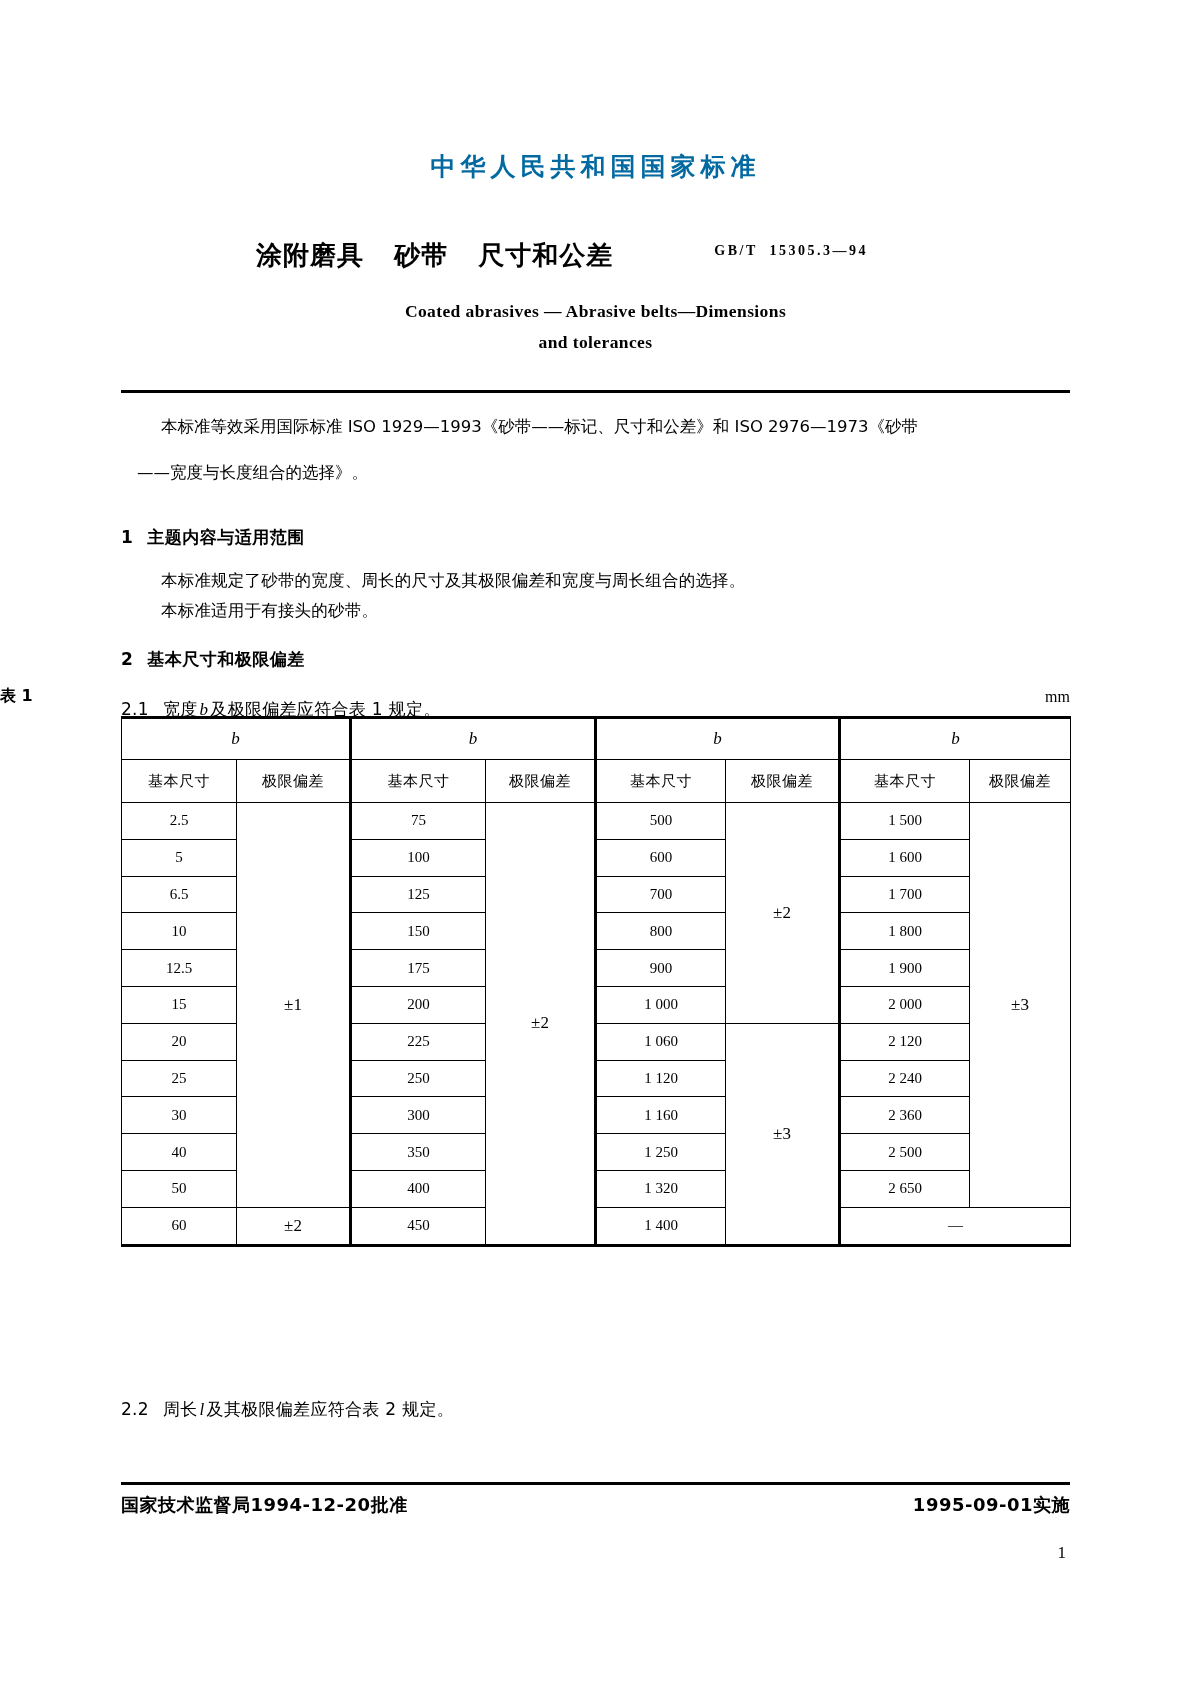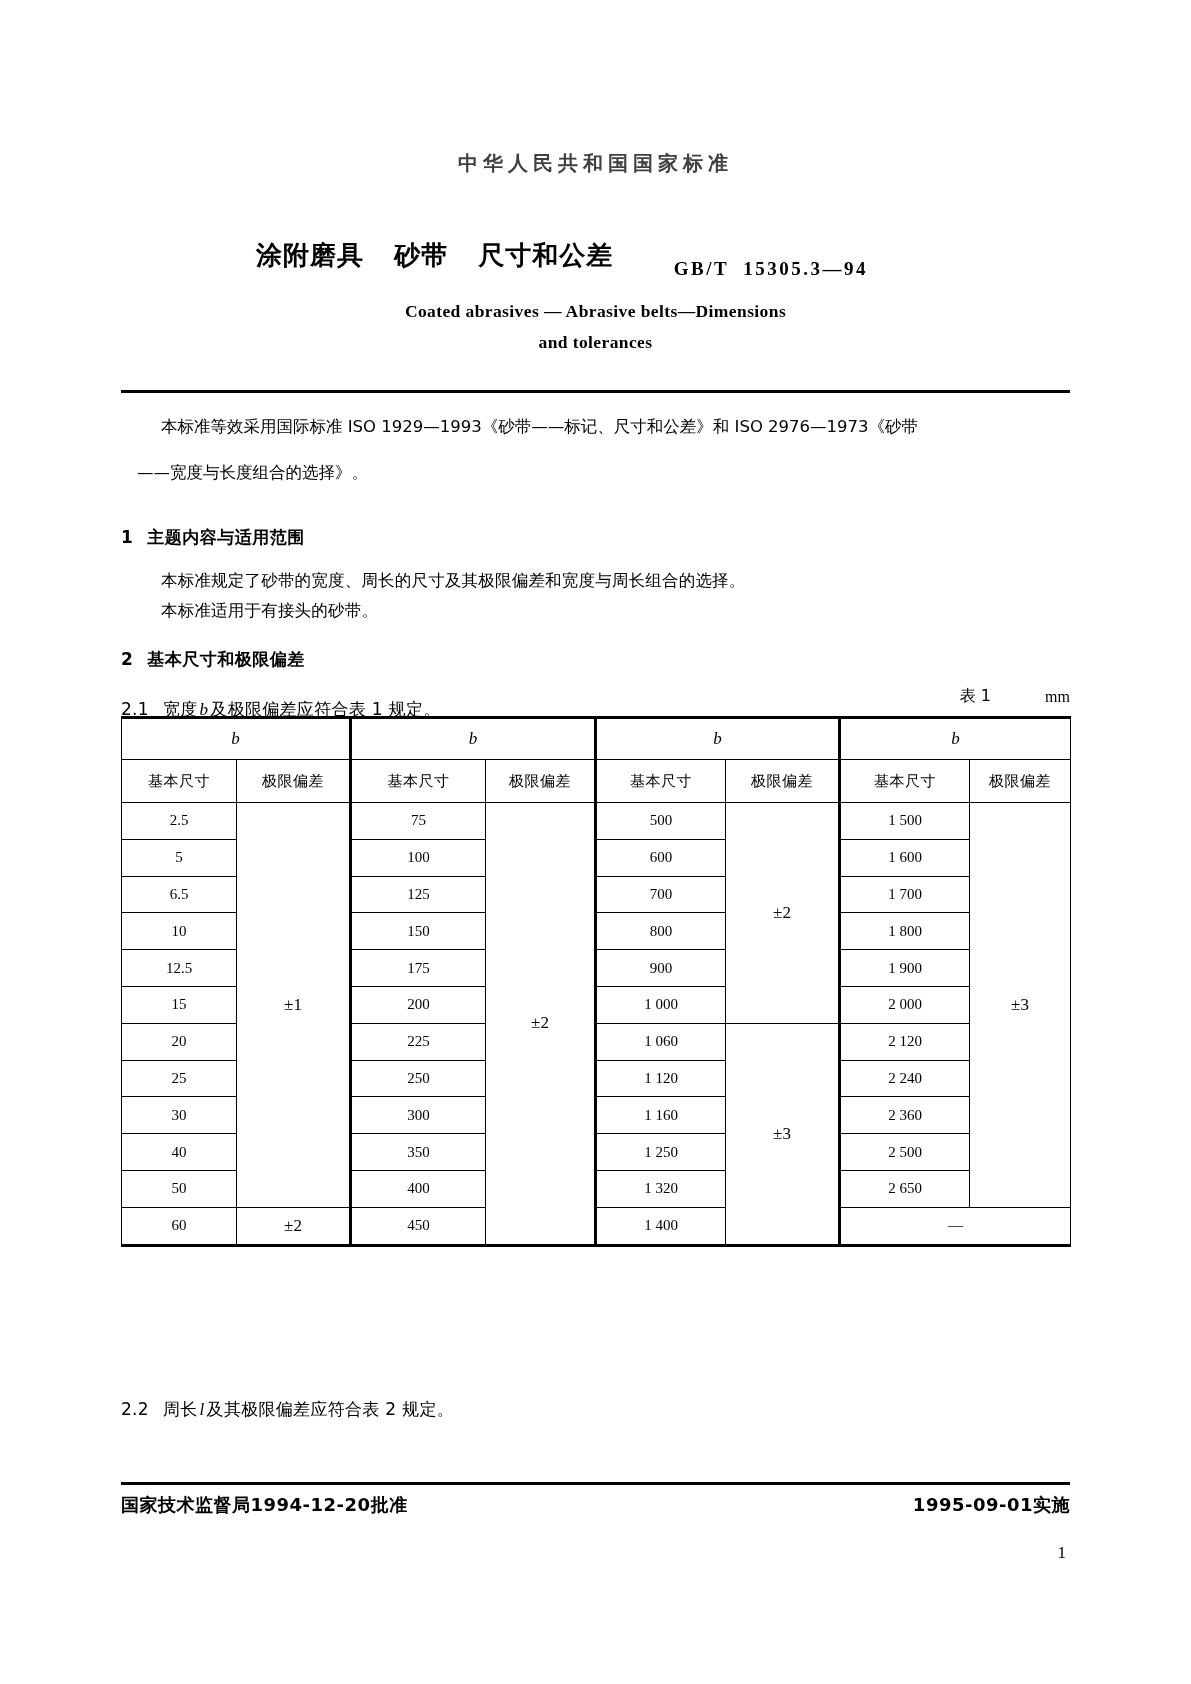--- a/index.html
+++ b/index.html
@@ -26,23 +26,23 @@
   .masthead {
     position: absolute;
     left: 0;
     top: 150px;
     width: 1191px;
     text-align: center;
   }
   .national-standard {
     font-family: "DejaVu Sans", "Liberation Sans", sans-serif;
     font-weight: bold;
-    font-size: 20px;
+    font-size: 25px;
     letter-spacing: 5px;
-    color: #404040;
+    color: #0369a1;
   }
 
   .title-row {
     position: absolute;
     left: 0;
     top: 238px;
     width: 989px;
     height: 40px;
   }
   .cn-title {
@@ -51,24 +51,24 @@
     top: 0;
     font-family: "DejaVu Sans", "Liberation Sans", sans-serif;
     font-weight: bold;
     font-size: 26px;
     letter-spacing: 1px;
     white-space: pre;
   }
   .std-number {
     position: absolute;
     right: 121px;
-    top: 20px;
+    top: 5px;
     font-family: "Liberation Serif", "DejaVu Serif", serif;
     font-weight: bold;
-    font-size: 19px;
+    font-size: 14px;
     letter-spacing: 2.5px;
     white-space: pre;
     text-align: right;
   }
 
   .en-title {
     position: absolute;
     left: 0;
     top: 296px;
     width: 1191px;
@@ -125,23 +125,24 @@
   .subsec { margin: 0; font-size: 17px; letter-spacing: 0.3px; }
   .subsec .num { padding-right: 14px; }
   .ital { font-family: "Liberation Serif","DejaVu Serif",serif; font-style: italic; padding: 0 2px; }
 
   
   .tbl-caption {
     position: absolute;
     left: 0;
     top: 686px;
     width: 991px;
-    text-align: right;
+    text-align: left;
     font-family: "DejaVu Sans","Liberation Sans",sans-serif;
     font-size: 16px;
+    font-weight: bold;
   }
   .tbl-unit {
     position: absolute;
     right: 121px;
     top: 688px;
     font-family: "Liberation Serif","DejaVu Serif",serif;
     font-size: 16px;
     margin-left: 16px;
   }
 

